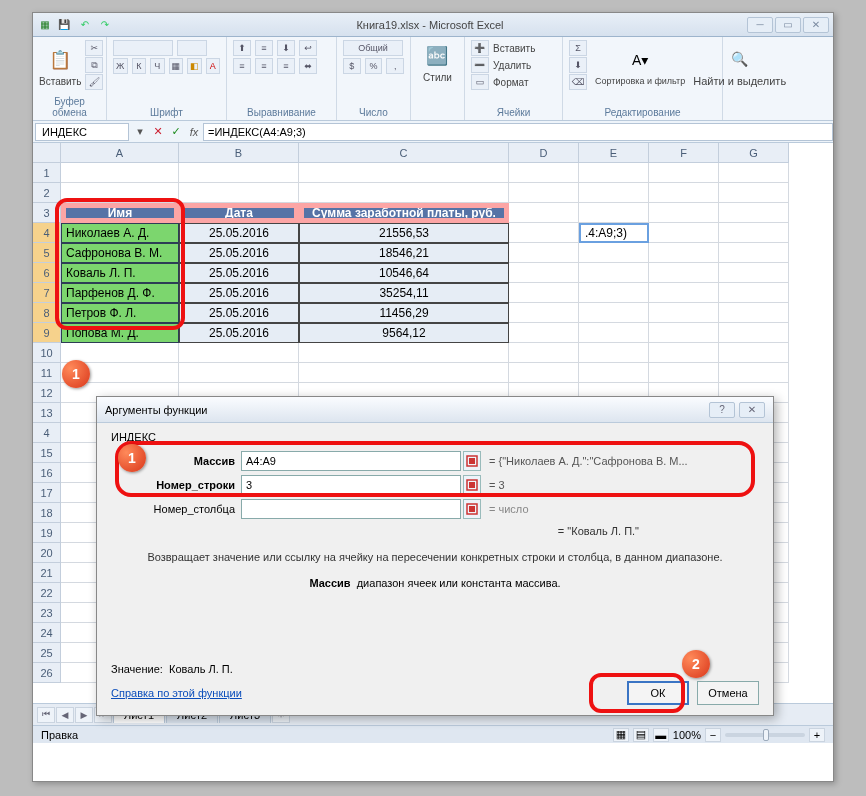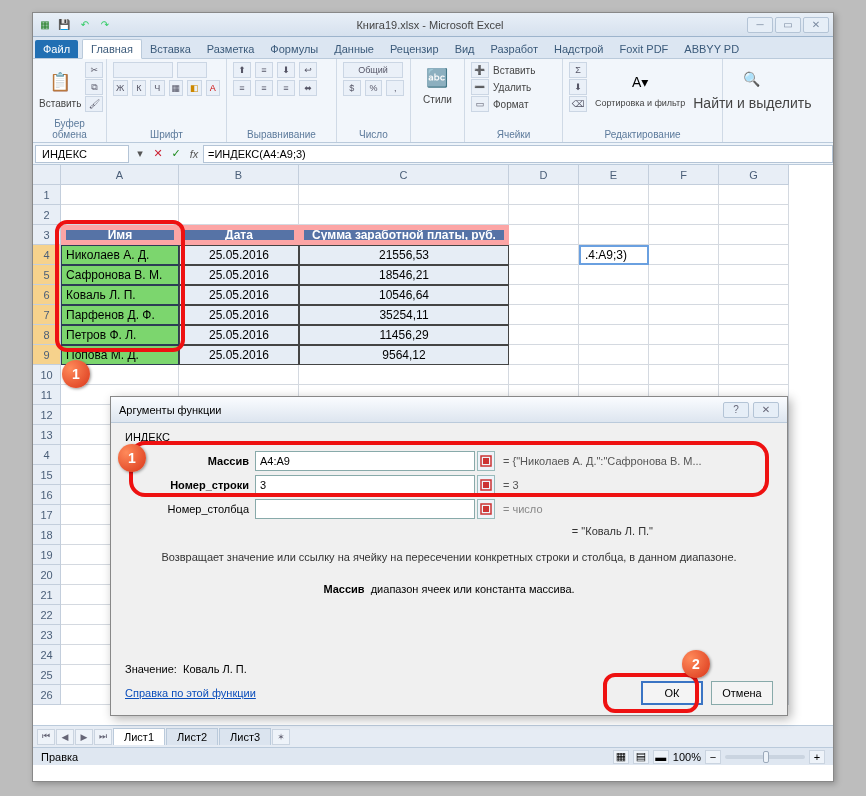--- a/index.html
+++ b/index.html
@@ -50,36 +50,36 @@
 .sel-cell { border: 2px solid #6aa0e0 !important; background: #fff; }
 .sheet-tabs { height: 22px; background: #e6ecf4; border-top: 1px solid #bacadb; display: flex; align-items: center; font-size: 11px; padding-left: 4px; gap: 1px; }
 .sheet-nav-btn{width:18px;height:16px;background:#eef3f9;border:1px solid #cad4e0;display:flex;align-items:center;justify-content:center;font-size:9px;color:#667;}
 .sheet-tab { padding: 2px 10px; background: #fff; border: 1px solid #bacadb; border-bottom: none; font-size: 11px; }
 .sheet-tab.inactive{background:#dbe4ef;}
 .status-bar { height: 18px; background: #dfe7f1; border-top: 1px solid #bacadb; display: flex; align-items: center; font-size: 11px; padding: 0 8px; justify-content: space-between; }
 .zoom { display: flex; align-items: center; gap: 4px; }
 .zoom-btn { width: 16px; height: 14px; background: #eef3f9; border: 1px solid #cad4e0; display: flex; align-items: center; justify-content: center; font-size: 11px; }
 .zoom-track{width:80px;height:4px;background:#cad4e0;position:relative;border-radius:2px;}
 .zoom-thumb{position:absolute;left:38px;top:-4px;width:6px;height:12px;background:#eef3f9;border:1px solid #9caabb;border-radius:2px;}
-.dialog { position: absolute; top: 396px; left: 110px; width: 678px; height: 320px; background: #f0f0f0; border: 1px solid #888; box-shadow: 3px 3px 10px rgba(0,0,0,0.3); font-size: 11px; }
+.dialog { position: absolute; top: 396px; left: 96px; width: 678px; height: 320px; background: #f0f0f0; border: 1px solid #888; box-shadow: 3px 3px 10px rgba(0,0,0,0.3); font-size: 11px; }
 .dialog-title { height: 26px; background: linear-gradient(#fafcff,#dde5ef); border-bottom: 1px solid #bacadb; display: flex; align-items: center; padding: 0 8px; justify-content: space-between; }
 .dialog-title-btns { display: flex; gap: 4px; }
 .dlg-winbtn { width: 26px; height: 16px; background: #e6eef7; border: 1px solid #b4c4d6; border-radius: 2px; display: flex; align-items: center; justify-content: center; font-size: 10px; color: #667; }
 .dlg-body { padding: 8px 14px; }
 .dlg-fn { font-size: 11px; margin-bottom: 8px; }
 .dlg-args { }
 .dlg-arg-row { display: flex; align-items: center; margin-bottom: 4px; }
 .dlg-arg-label { width: 130px; text-align: right; font-weight: bold; font-size: 11px; padding-right: 6px; }
 .dlg-arg-label.nb { font-weight: normal; }
 .dlg-arg-input { width: 220px; height: 20px; background: #fff; border: 1px solid #8aa; padding: 0 4px; font-size: 11px; display: flex; align-items: center; }
 .dlg-arg-picker { width: 18px; height: 20px; background: #eef3f9; border: 1px solid #9bb; margin-left: 2px; display: flex; align-items: center; justify-content: center; }
 .dlg-arg-picker svg{width:12px;height:12px;}
 .dlg-arg-result { margin-left: 8px; color: #555; font-size: 11px; }
 .dlg-desc { margin-top: 14px; font-size: 11px; color: #333; text-align: center; }
-.dlg-subdesc { margin-top: 20px; font-size: 11px; text-align: center; }
+.dlg-subdesc { margin-top: 14px; font-size: 11px; text-align: center; }
 .dlg-bottom { position: absolute; bottom: 10px; left: 14px; right: 14px; display: flex; align-items: center; justify-content: space-between; }
 .dlg-link { color: #0a4dbb; text-decoration: underline; font-size: 11px; cursor: pointer; }
 .dlg-btns { display: flex; gap: 8px; }
 .dlg-btn { width: 62px; height: 24px; background: #f4f4f4; border: 1px solid #8aa; font-size: 11px; display: flex; align-items: center; justify-content: center; }
 .dlg-btn.ok { border: 2px solid #3a74c4; }
 .dlg-value { position: absolute; bottom: 40px; left: 14px; font-size: 11px; }
 .callout { position: absolute; width: 28px; height: 28px; border-radius: 50%; display: flex; align-items: center; justify-content: center; font-weight: bold; color: #fff; font-size: 14px; box-shadow: 1px 1px 3px rgba(0,0,0,0.4); }
 .callout.c1{background:radial-gradient(circle at 30% 30%,#ff8a5a,#d9361a);}
 .callout.c2{background:radial-gradient(circle at 30% 30%,#ff8a5a,#d9361a);}
 .red-box-args{position:absolute;border:4px solid #e11;border-radius:16px;pointer-events:none;}
@@ -98,34 +98,20 @@
       <span class="qat-icon">↷</span>
     </div>
     <div class="title-text">Книга19.xlsx - Microsoft Excel</div>
     <div class="win-controls">
       <div class="win-btn">─</div>
       <div class="win-btn">▭</div>
       <div class="win-btn">✕</div>
     </div>
   </div>
 
-  <div class="ribbon-tabs">
-    <div class="ribbon-tab file">Файл</div>
-    <div class="ribbon-tab active">Главная</div>
-    <div class="ribbon-tab">Вставка</div>
-    <div class="ribbon-tab">Разметка</div>
-    <div class="ribbon-tab">Формулы</div>
-    <div class="ribbon-tab">Данные</div>
-    <div class="ribbon-tab">Рецензир</div>
-    <div class="ribbon-tab">Вид</div>
-    <div class="ribbon-tab">Разработ</div>
-    <div class="ribbon-tab">Надстрой</div>
-    <div class="ribbon-tab">Foxit PDF</div>
-    <div class="ribbon-tab">ABBYY PD</div>
-  </div>
 
   <div class="ribbon">
     <div class="ribbon-group" style="width:74px">
       <div class="ribbon-row">
         <div style="display:flex;flex-direction:column;align-items:center">
           <div class="ribbon-icon-lg">📋</div>
           <div class="ribbon-lbl-sm">Вставить</div>
         </div>
         <div class="ribbon-btn-stack">
           <div class="ribbon-mini">✂</div>
@@ -210,21 +196,21 @@
           <div class="ribbon-mini">Σ</div>
           <div class="ribbon-mini">⬇</div>
           <div class="ribbon-mini">⌫</div>
         </div>
         <div style="display:flex;flex-direction:column;align-items:center;margin-left:4px">
           <div class="ribbon-icon-lg" style="font-size:14px">A▾</div>
           <div class="ribbon-lbl-sm" style="font-size:9px;text-align:center">Сортировка и фильтр</div>
         </div>
         <div style="display:flex;flex-direction:column;align-items:center;margin-left:4px">
           <div class="ribbon-icon-lg" style="font-size:14px">🔍</div>
-          <div class="ribbon-lbl-sm" style="font-size:14px;text-align:right">Найти и выделить</div>
+          <div class="ribbon-lbl-sm" style="font-size:11px;text-align:right">Найти и выделить</div>
         </div>
       </div>
       <div class="ribbon-group-label">Редактирование</div>
     </div>
   </div>
 
   <div class="formula-bar">
     <div class="name-box">ИНДЕКС</div>
     <div class="formula-btn">▾</div>
     <div class="formula-btn cancel">✕</div>

